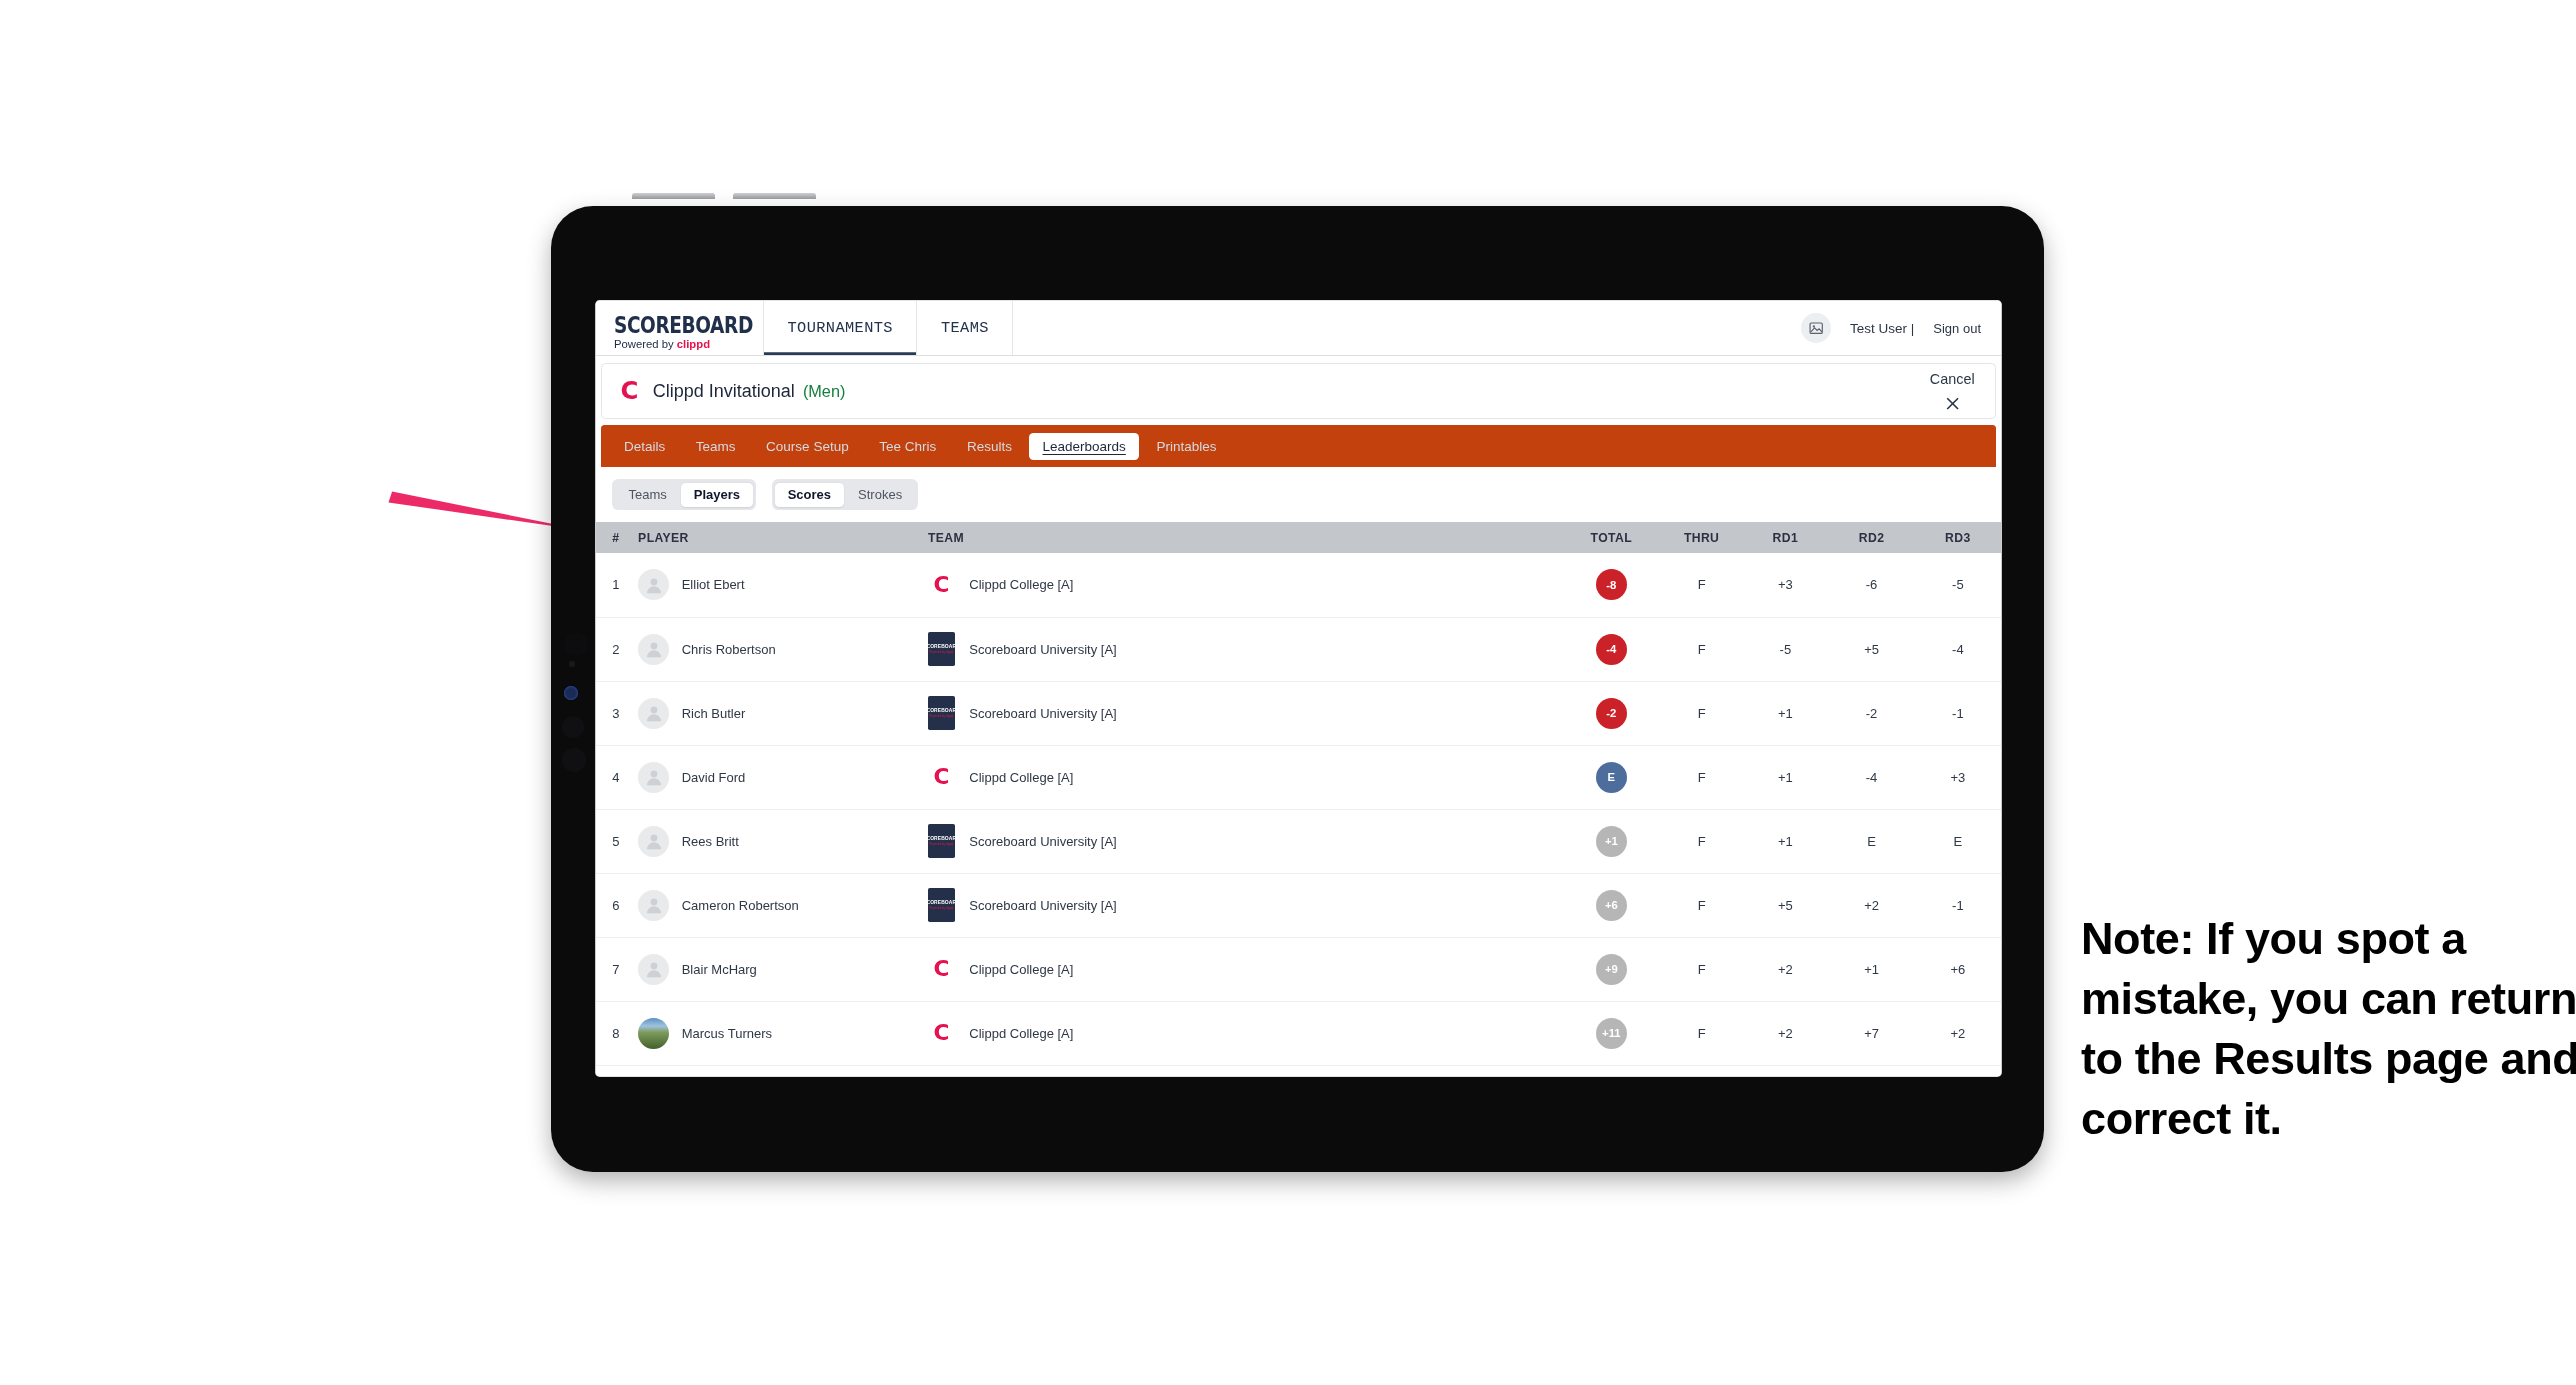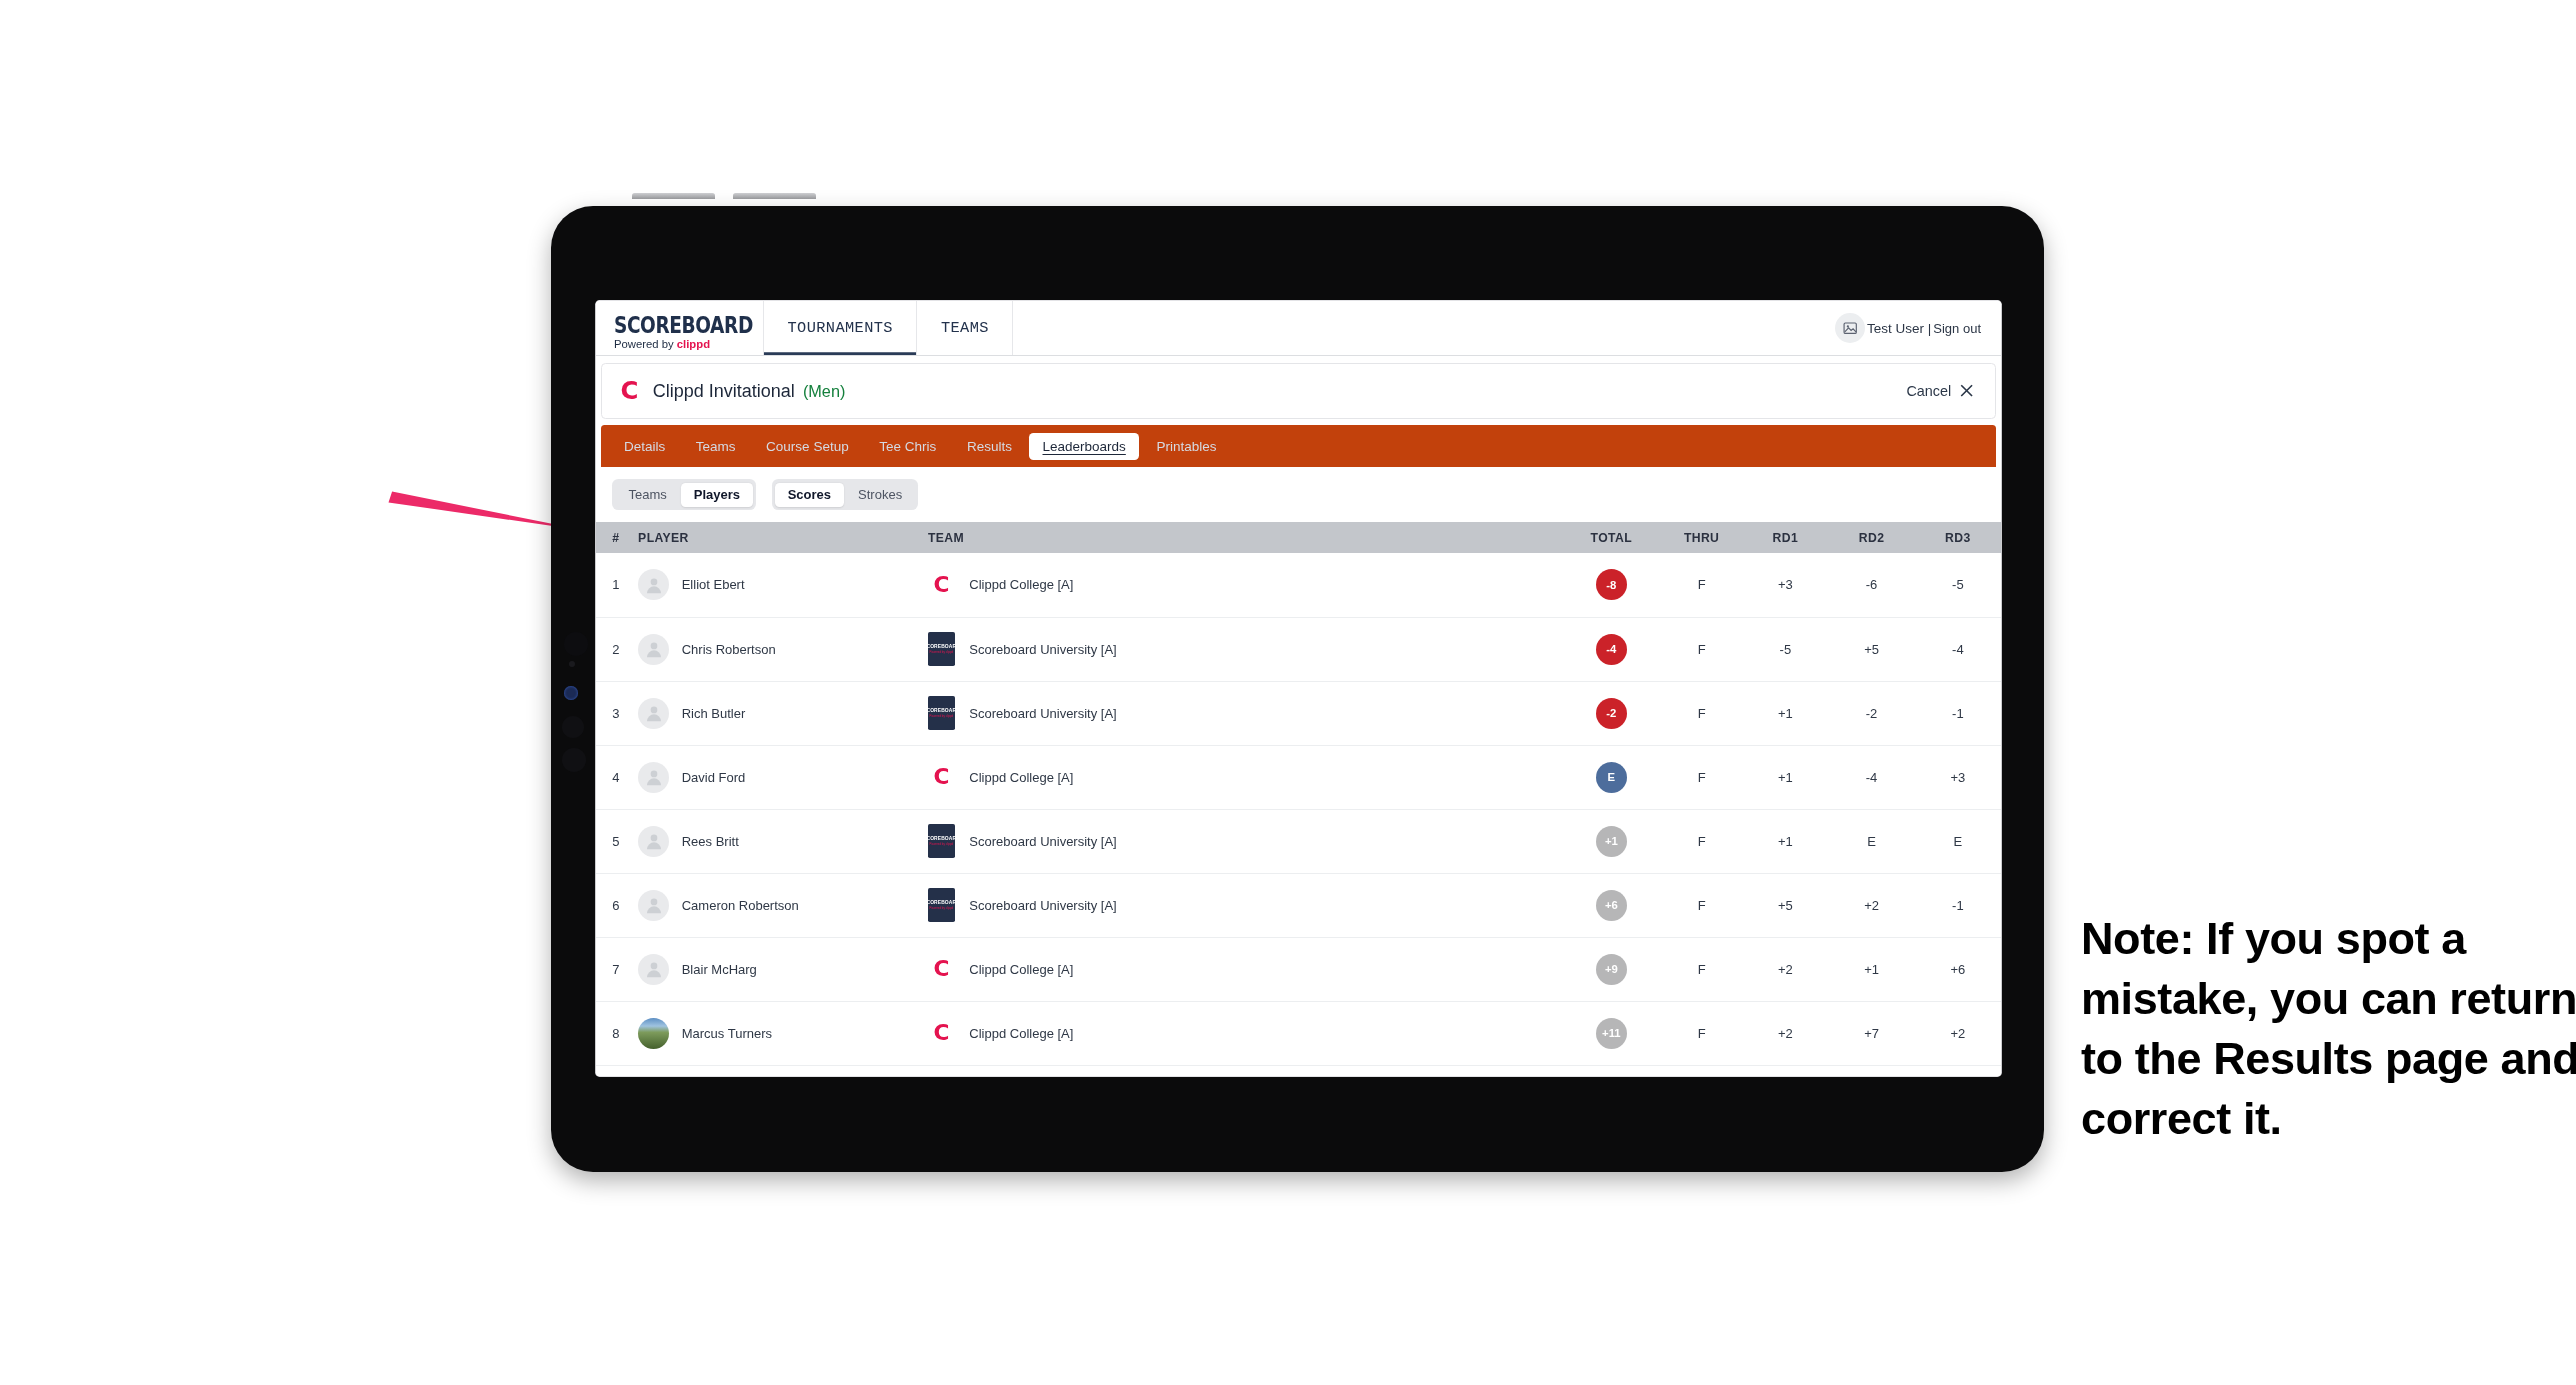--- a/index.html
+++ b/index.html
@@ -122,21 +122,21 @@
     font-size: 15.3px;
     letter-spacing: 0.4px;
     color: #23324c;
     border-right: 0.9px solid #e6e7ea;
     cursor: pointer;
     font-family: Liberation Mono, monospace;
   }
   .topnav-tab.active { box-shadow: inset 0 -2.7px 0 #2a3b57; }
   .topnav-spacer { flex: 1; }
   .topnav-user {
-    display: flex; align-items: center; gap: 2px;
+    display: flex; align-items: center; gap: 19px;
     padding-right: 20px;
     font-size: 13.5px; color: #2c3646;
   }
   .user-avatar {
     width: 30px; height: 30px; border-radius: 50%;
     background: #eceef0;
     display:flex; align-items:center; justify-content:center;
   }
   .signout { color:#2c3646; font-size:13px; cursor:pointer; }
 
@@ -151,21 +151,21 @@
     padding: 0 20px 0 18px;
   }
   .clippd-c {
     font-family: "DejaVu Sans", sans-serif;
     font-weight: 700; font-size: 24.4px; color: #e4134f;
     margin-right: 14.4px; line-height: 1;
   }
   .tourn-name { font-size: 18px; color: #1d2739; }
   .tourn-gender { font-size: 16.3px; color: #15803d; margin-left: 8.1px; }
   .tourn-spacer { flex: 1; }
-  .cancel-wrap { display:flex; align-items:flex-start; gap:8.1px; font-size:14.4px; color:#2b3748; cursor:pointer; }
+  .cancel-wrap { display:flex; align-items:center; gap:8.1px; font-size:14.4px; color:#2b3748; cursor:pointer;flex-direction:column; }
 
   
   .sectiontabs {
     margin: 6.3px 5.4px 0 5.4px;
     height: 42px;
     background: #c2410c;
     border-radius: 3.6px 3.6px 0 0;
     display: flex; align-items: center;
     padding: 0 9px;
     gap: 3.6px;

